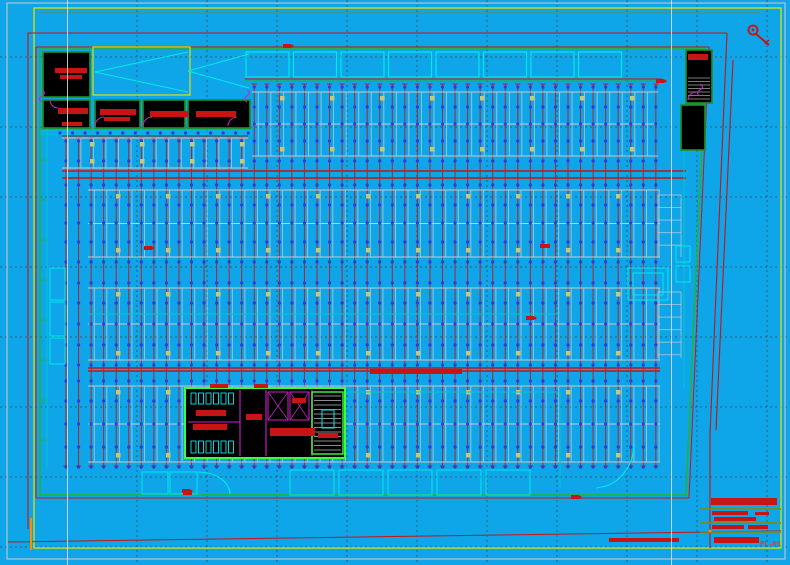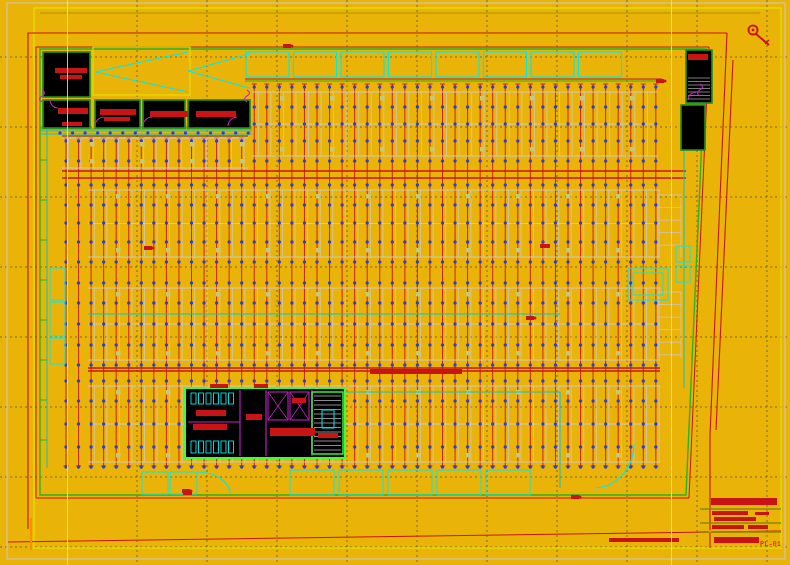--- a/index.html
+++ b/index.html
@@ -1,16 +1,16 @@
 <!DOCTYPE html>
 <html><head>
 <meta charset="utf-8">
 <style>
   html,body{margin:0;padding:0;background:#000;}
-  #sheet{position:relative;width:790px;height:565px;background:#eab308;overflow:hidden;
+  #sheet{position:relative;width:790px;height:565px;background:#0ea5e9;overflow:hidden;
          font-family:"Liberation Sans",sans-serif;}
   svg{display:block}
   .plan-label{font-family:"Liberation Mono",monospace;font-size:7px;fill:#ff2a2a;font-weight:bold;}
 </style>
 </head>
 <body>
 
 <div id="sheet">
   <svg width="790" height="565" viewBox="0 0 790 565">
     <g>

